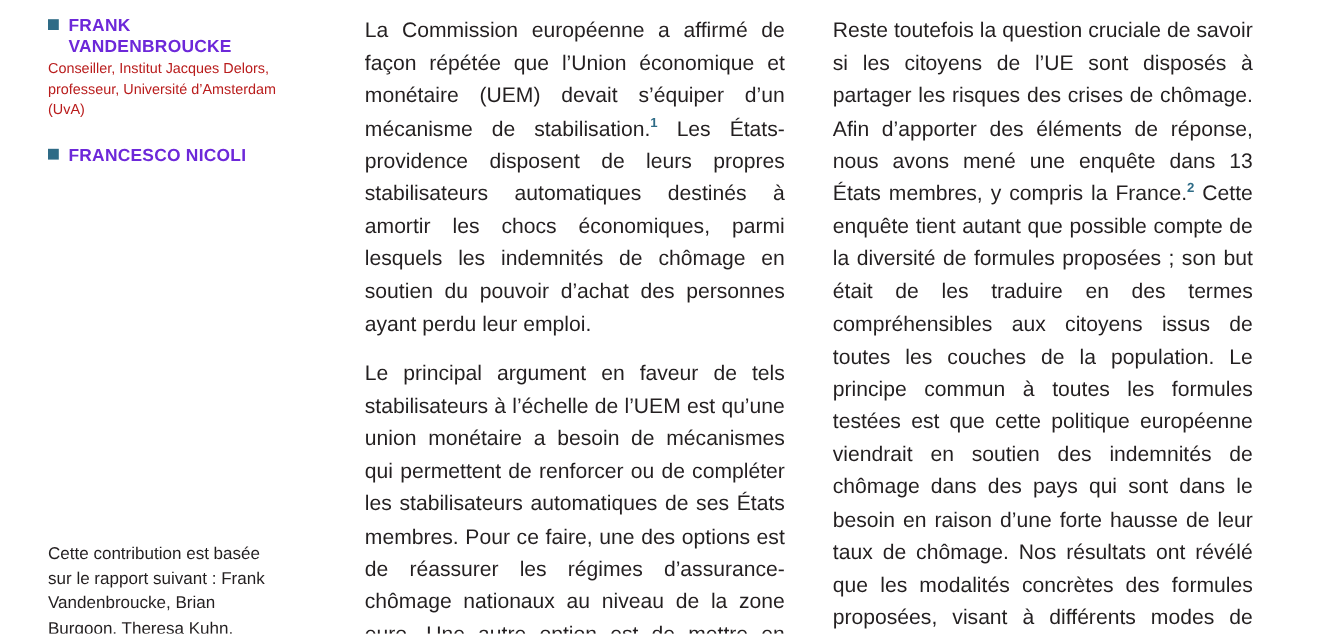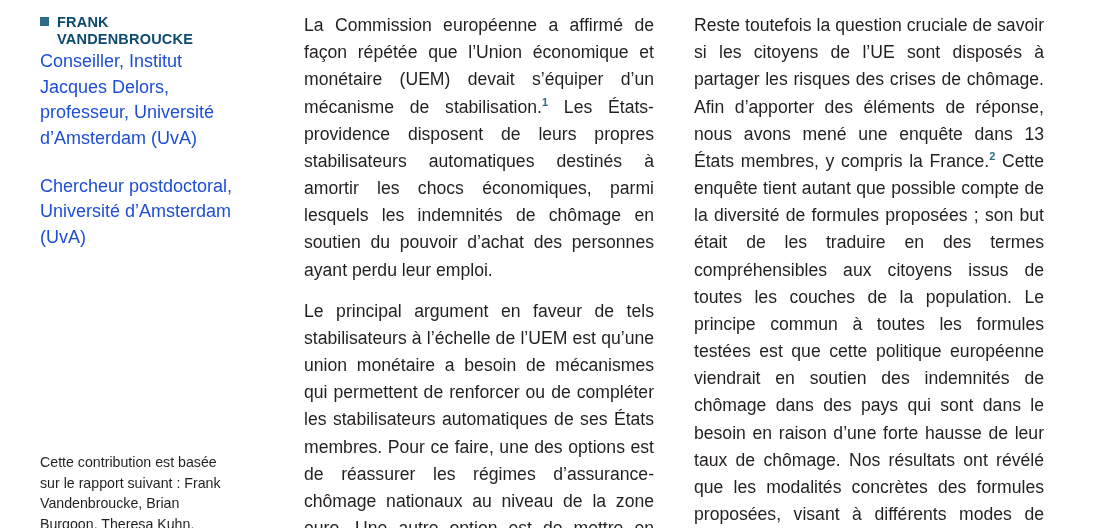--- a/index.html
+++ b/index.html
@@ -42,27 +42,27 @@
     height: 9px;
     background: #2e6b86;
     flex: 0 0 auto;
     position: relative;
     top: -1px;
   }
   .author-name {
     font-weight: bold;
     font-size: 14.5px;
     letter-spacing: 0.2px;
-    color: #0c4a6e;
+    color: #6d28d9;
     line-height: 1.15;
   }
   .author-role {
-    font-size: 18px;
+    font-size: 12px;
     line-height: 1.42;
-    color: #1d4ed8;
+    color: #b91c1c;
     margin-top: 2px;
   }
   .footnote-block {
     position: absolute;
     left: 0;
     top: 438px;
     width: 196px;
     font-size: 14.2px;
     line-height: 1.45;
     color: #231f20;
@@ -119,21 +119,24 @@
 
     <div class="author-block">
       <div class="author-name-row">
         <span class="bullet-square"></span>
         <span class="author-name">FRANK VANDENBROUCKE</span>
       </div>
       <div class="author-role">Conseiller, Institut Jacques Delors, professeur, Université d’Amsterdam (UvA)</div>
     </div>
 
     <div class="author-block">
-      <div class="author-role">Chercheur postdoctoral, Université d’Amsterdam (UvA)</div>
+      <div class="author-name-row">
+        <span class="bullet-square"></span>
+        <span class="author-name">FRANCESCO NICOLI</span>
+      </div>
     </div>
 
     <div class="footnote-block">Cette contribution est basée sur le rapport suivant : Frank Vandenbroucke, Brian Burgoon, Theresa Kuhn, Francesco Nicoli</div>
   </div>
 
   <div class="col" id="col-mid">
     <p>
       <span>La Commission européenne a affirmé de façon répétée que l’Union économique et monétaire (UEM) devait s’équiper d’un mécanisme de stabilisation.</span><span class="sup">1</span><span> Les États-providence disposent de leurs propres stabilisateurs automatiques destinés à amortir les chocs économiques, parmi lesquels les indemnités de chômage en soutien du pouvoir d’achat des personnes ayant perdu leur emploi.</span>
     </p>
     <p>

